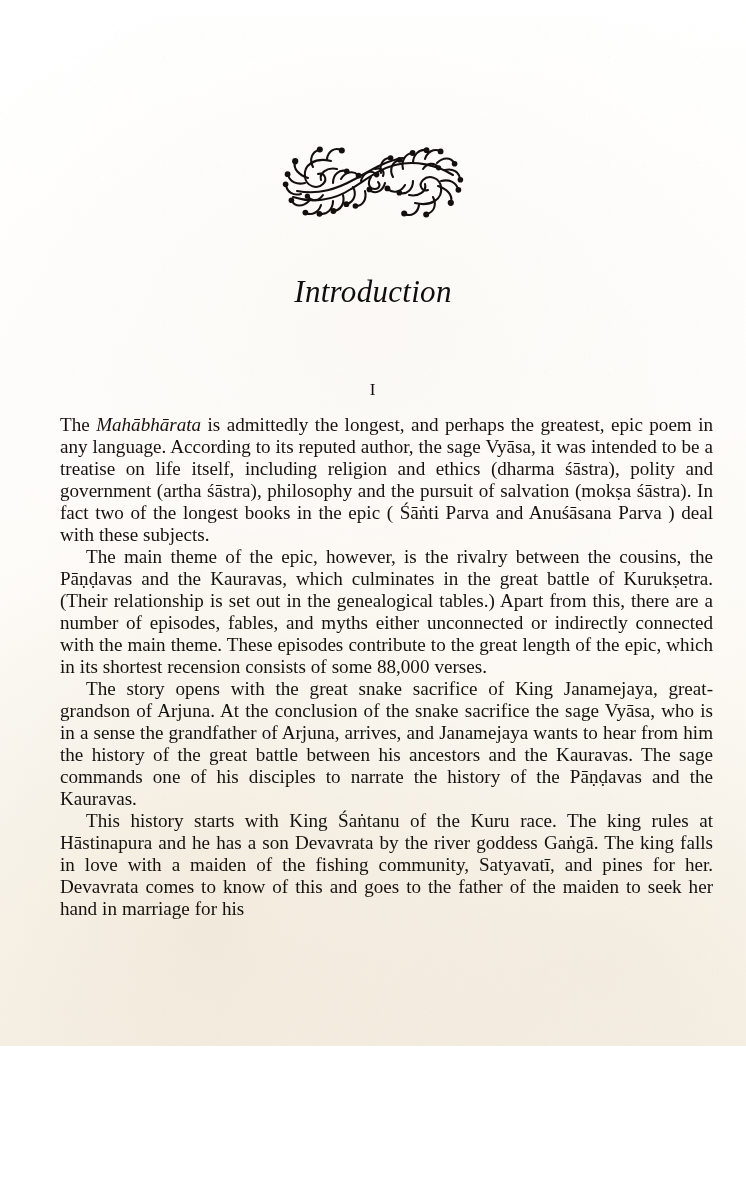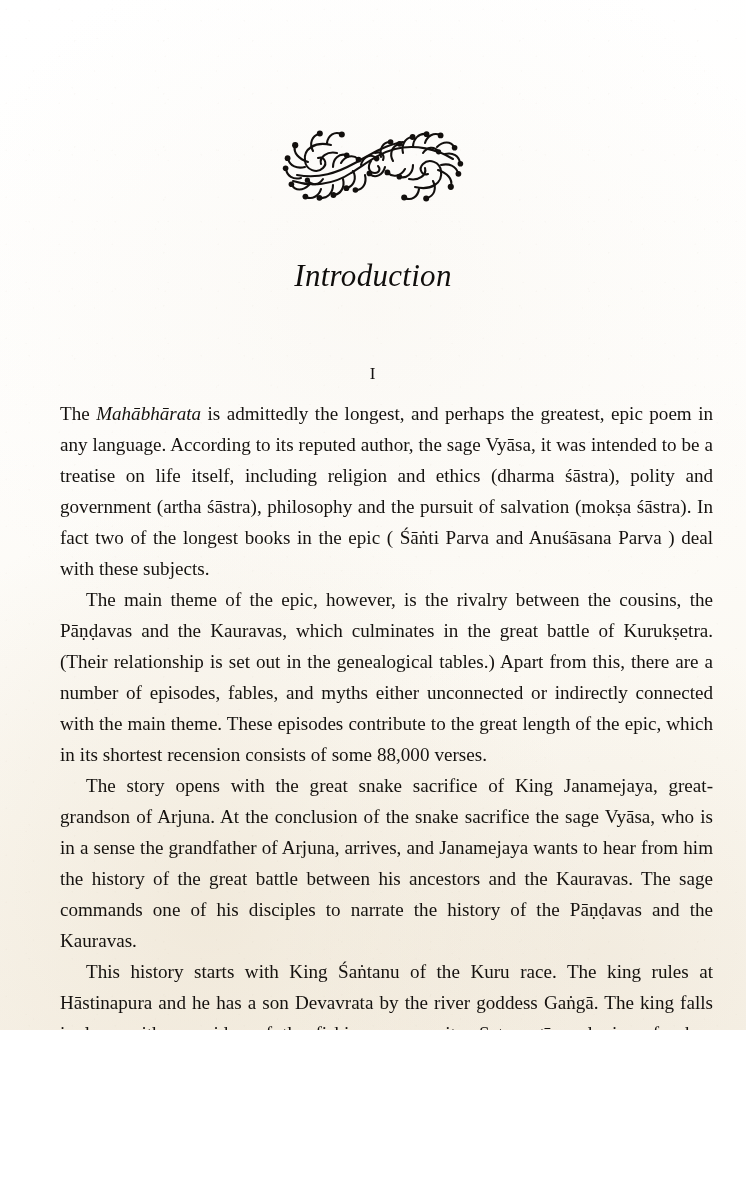--- a/index.html
+++ b/index.html
@@ -9,21 +9,21 @@
     background: #ffffff;
   }
   body {
     font-family: "Liberation Serif", "DejaVu Serif", serif;
   }
 
   .page {
     position: relative;
     width: 746px;
     height: 1030px;
-    margin: 0 auto;
+    margin: 16px auto;
     overflow: hidden;
     background:
       radial-gradient(ellipse 70% 55% at 28% 88%, rgba(222,206,178,0.30) 0%, rgba(222,206,178,0.12) 45%, rgba(255,255,255,0) 72%),
       radial-gradient(ellipse 60% 45% at 80% 92%, rgba(220,205,180,0.22) 0%, rgba(255,255,255,0) 70%),
       radial-gradient(ellipse 80% 50% at 50% 30%, rgba(236,228,212,0.18) 0%, rgba(255,255,255,0) 75%),
       linear-gradient(175deg, #ffffff 0%, #fefdfb 40%, #fbf8f1 75%, #f7f2e8 100%);
   }
 
   
   .grain {
@@ -79,21 +79,21 @@
     letter-spacing: 1px;
   }
 
   
   .body-text {
     position: absolute;
     left: 60px;
     top: 398px;
     width: 653px;
     font-size: 19.1px;
-    line-height: 31px;
+    line-height: 22px;
     color: #15120f;
     text-align: justify;
     text-justify: inter-word;
     -webkit-font-smoothing: antialiased;
   }
   .body-text p {
     margin: 0;
     text-indent: 26px;
     hyphens: none;
   }

